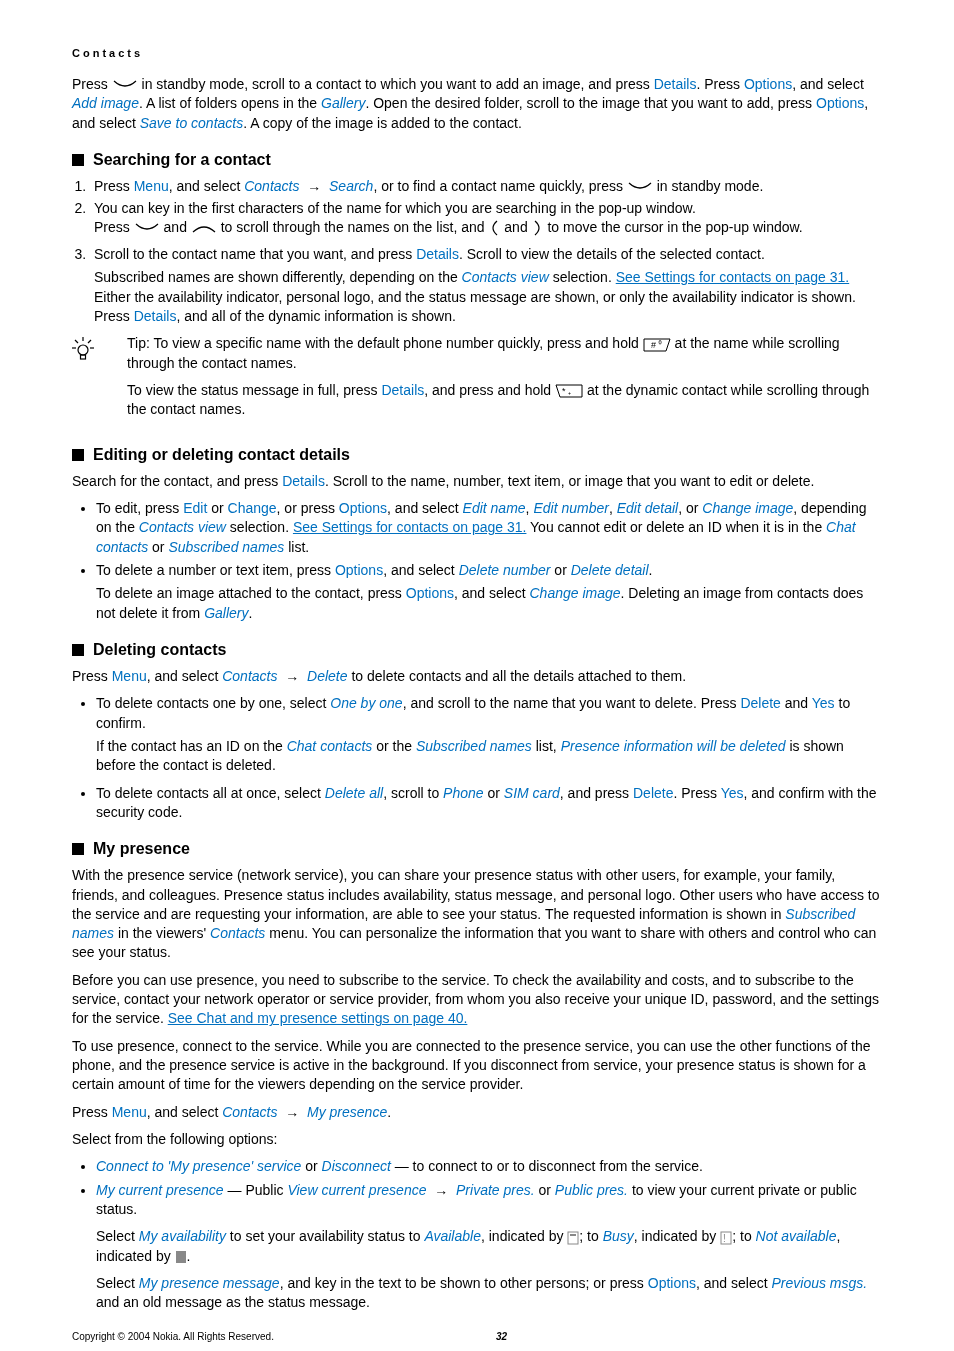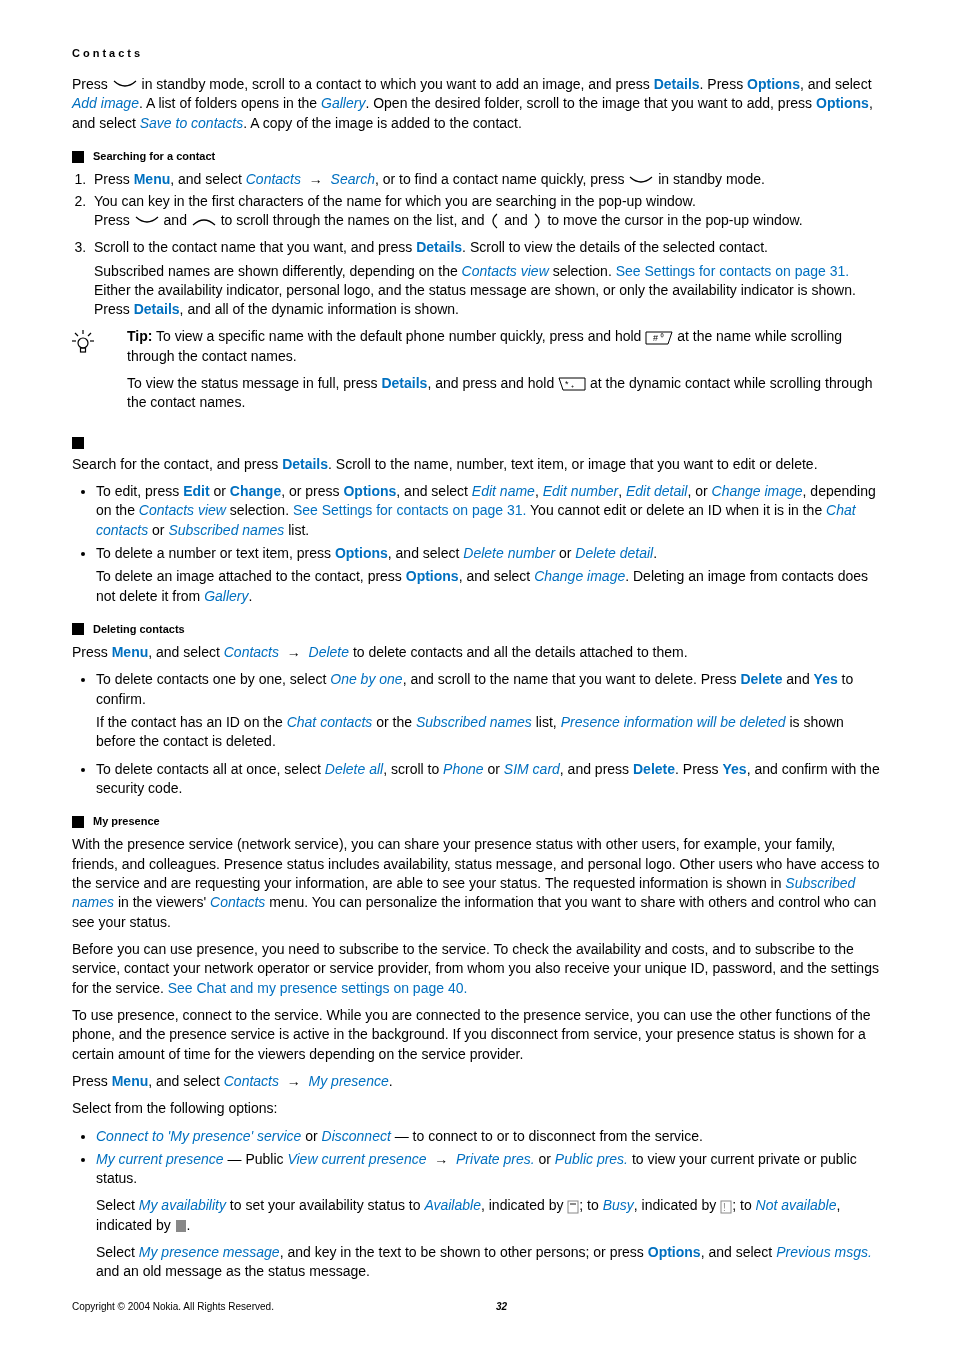--- a/index.html
+++ b/index.html
@@ -15,26 +15,26 @@
     font-size: 14px;
     line-height: 1.38;
   }
   .header {
     font-size: 11px;
     font-weight: bold;
     letter-spacing: 3px;
     margin-bottom: 14px;
   }
   p { margin: 0 0 8px 0; }
-  .b { font-weight: bold; }
+  .b { font-weight: normal; }
   .blue { color: #0070c0; }
   .ital { font-style: italic; }
-  .underline { }
+  .underline { text-decoration: underline; }
   h2 {
-    font-size: 11px;
+    font-size: 16px;
     font-weight: bold;
     margin: 16px 0 6px 0;
     display: flex;
     align-items: center;
     gap: 9px;
   }
   .sq { width: 12px; height: 12px; background: #000; display: inline-block; }
   ol {
     margin: 0 0 6px 0;
     padding-left: 18px;
@@ -124,20 +124,21 @@
           </svg><span> at the name while scrolling through the contact names.</span></p>
       <p><span>To view the status message in full, press </span><span class="b blue">Details</span><span>, and press and hold </span><svg class="inline" width="28" height="14" viewBox="0 0 28 14">
             <path d="M1 1 L27 1 L27 13 L5 13 Z" fill="none" stroke="#000" stroke-width="1"></path>
             <text x="7" y="10" font-size="9">* ₊</text>
           </svg><span> at the dynamic contact while scrolling through the contact names.</span></p>
     </div>
   </div>
 
   <h2>
       <span class="sq"></span>
+      <span>Editing or deleting contact details</span>
     </h2>
 
   <p>
     <span>Search for the contact, and press </span><span class="b blue">Details</span><span>. Scroll to the name, number, text item, or image that you want to edit or delete.</span>
   </p>
 
   <ul class="bul">
     <li>
       <span>To edit, press </span><span class="b blue">Edit</span><span> or </span><span class="b blue">Change</span><span>, or press </span><span class="b blue">Options</span><span>, and select </span><span class="ital blue">Edit name</span><span>, </span><span class="ital blue">Edit number</span><span>, </span><span class="ital blue">Edit detail</span><span>, or </span><span class="ital blue">Change image</span><span>, depending on the </span><span class="ital blue">Contacts view</span><span> selection. </span><span class="blue underline">See Settings for contacts on page 31.</span><span> You cannot edit or delete an ID when it is in the </span><span class="ital blue">Chat contacts</span><span> or </span><span class="ital blue">Subscribed names</span><span> list.</span>
     </li>

